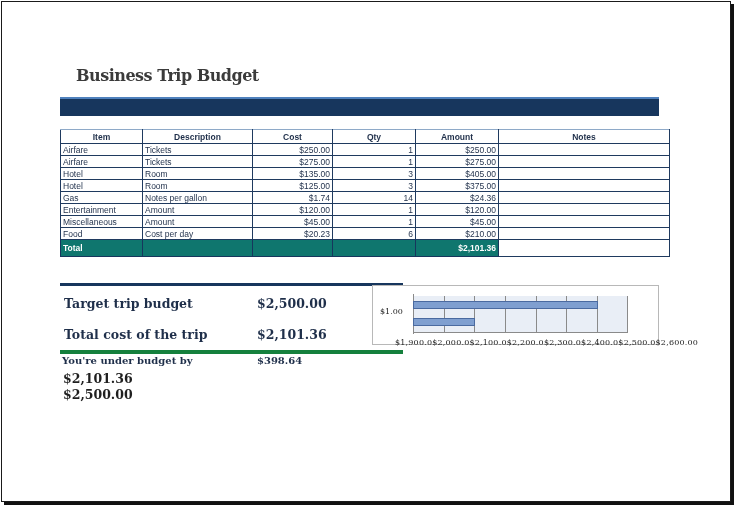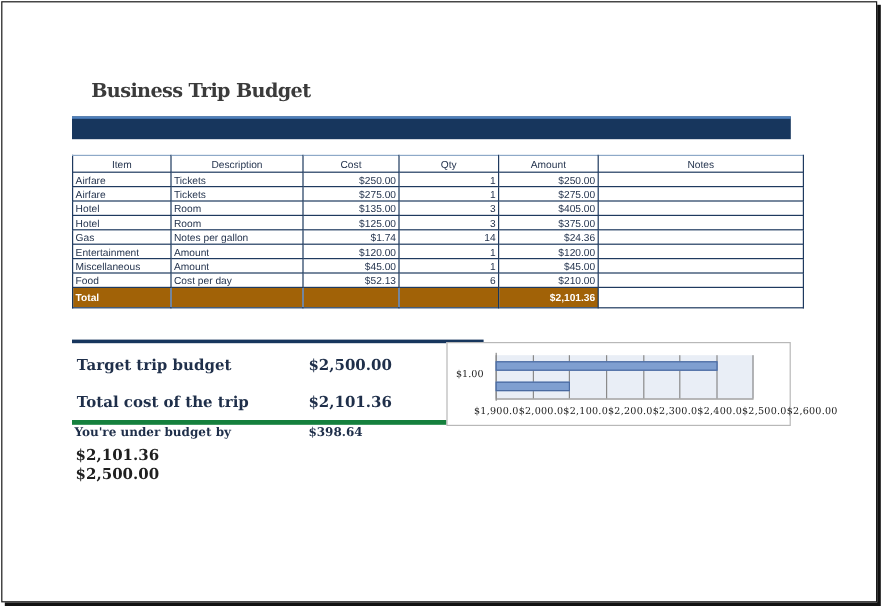--- a/index.html
+++ b/index.html
@@ -24,23 +24,23 @@
 
   table.budget {
     position: absolute; left: 60px; top: 129px; width: 599px;
     border-collapse: collapse; table-layout: fixed;
     font-family: "Liberation Sans", sans-serif; font-size: 8.5px; color: #1f2f4a;
   }
   table.budget th, table.budget td {
     border: 1px solid #1f3a5f; height: 12px; line-height: 10px; padding: 0 2px;
     white-space: nowrap; overflow: hidden;
   }
-  table.budget th { font-weight: normal; text-align: center; color: #1f2f4a; height: 14px; border-top: 1px solid #8ea9c8; }
+  table.budget th { font-weight: bold; text-align: center; color: #1f2f4a; height: 14px; border-top: 1px solid #8ea9c8; }
   table.budget td.num { text-align: right; }
-  table.budget tr.total-row td { background: #a16207; color: #ffffff; font-weight: bold; height: 17px; border-color: #17365d; }
+  table.budget tr.total-row td { background: #0f766e; color: #ffffff; font-weight: bold; height: 17px; border-color: #17365d; }
   table.budget tr.total-row td.notes-cell { background: #ffffff; border: 1px solid #1f3a5f; }
   table.budget td.notes-cell { border-right: 1px solid #1f3a5f; }
 
   .summary {
     position: absolute; left: 60px; top: 283px; width: 343px; height: 71px;
     border-top: 3px solid #17365d;
     border-bottom: 4px solid #15803d;
   }
   .summary-row { position: absolute; left: 4px; font-family: "DejaVu Serif", "Liberation Serif", serif; font-weight: bold; font-size: 12.5px; color: #1f2f4a; }
   .summary-row .label { position: absolute; left: 0; white-space: nowrap; }
@@ -49,21 +49,21 @@
   .row2 { top: 41px; }
 
   .under-budget { position: absolute; left: 62px; top: 355px; font-family: "DejaVu Serif", "Liberation Serif", serif; font-weight: bold; font-size: 10px; color: #1f2f4a; }
   .under-budget .label { position: absolute; left: 0; white-space: nowrap; }
   .under-budget .value { position: absolute; left: 195px; white-space: nowrap; }
   .extra-line { position: absolute; left: 63px; font-family: "DejaVu Serif", "Liberation Serif", serif; font-weight: bold; font-size: 12.5px; color: #1f1f1f; }
   .extra1 { top: 371px; }
   .extra2 { top: 387px; }
 
   .chart-box {
-    position: absolute; left: 372px; top: 285px; width: 287px; height: 70px;
+    position: absolute; left: 372px; top: 285px; width: 287px; height: 60px;
     border: 1px solid #b8b8b8; background: #ffffff;
   }
   .plot-area {
     position: absolute; left: 40px; top: 10px; width: 215px; height: 36px;
     background: #e9eef6;
   }
   .gridline { position: absolute; top: 0; height: 36px; width: 1px; background: #8a8a8a; }
   .axis-left { position: absolute; left: 40px; top: 8px; width: 1px; height: 40px; background: #8a8a8a; }
   .axis-bottom { position: absolute; left: 40px; top: 46px; width: 215px; height: 1px; background: #8a8a8a; }
   .bar { position: absolute; left: 40px; height: 8px; background: #7f9fd0; border: 1px solid #4a6aa0; }
@@ -150,21 +150,21 @@
       <td>Miscellaneous</td>
       <td>Amount</td>
       <td class="num">$45.00</td>
       <td class="num">1</td>
       <td class="num">$45.00</td>
       <td class="notes-cell"></td>
     </tr>
     <tr>
       <td>Food</td>
       <td>Cost per day</td>
-      <td class="num">$52.13</td>
+      <td class="num">$20.23</td>
       <td class="num">6</td>
       <td class="num">$210.00</td>
       <td class="notes-cell"></td>
     </tr>
     <tr class="total-row">
       <td>Total</td>
       <td></td>
       <td></td>
       <td></td>
       <td class="num">$2,101.36</td>

